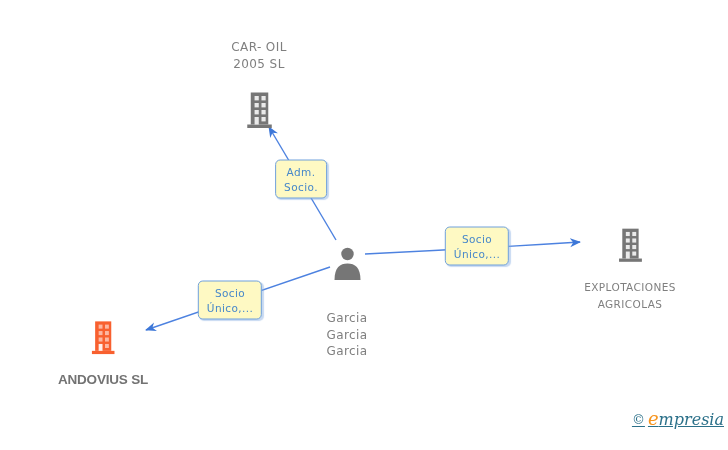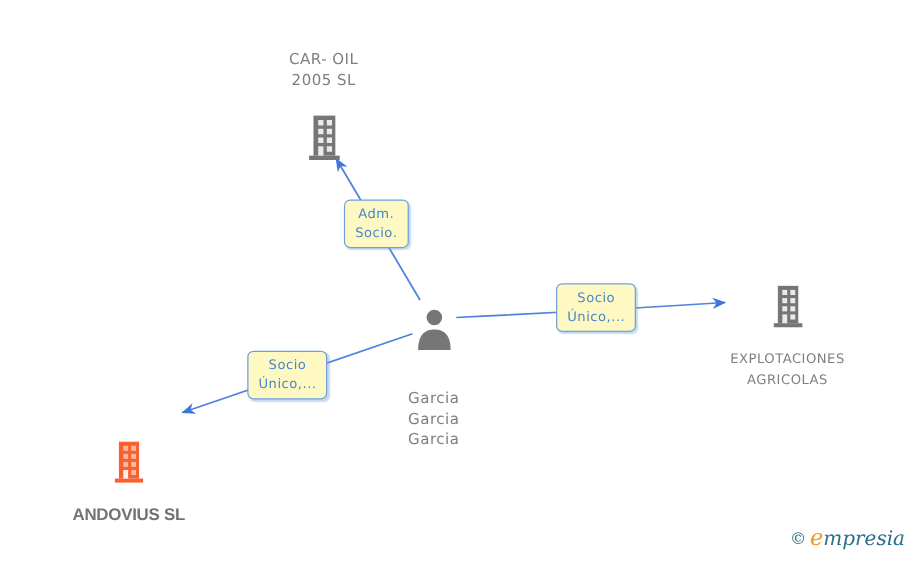--- a/index.html
+++ b/index.html
@@ -34,24 +34,24 @@
     font-family:"Liberation Sans","DejaVu Sans",sans-serif;
     font-weight:bold; font-size:13.5px; color:#737373; letter-spacing:-0.2px;
   }
   .icon-gap-b { margin-top:7px; }
   .icon-gap-t { margin-top:5px; }
 
   .gray-fill   { color:#767676; }
   .orange-fill { color:#f8602f; }
 
   .logo {
-    position:absolute; right:4px; bottom:8px;
+    position:absolute; right:4px; bottom:20px;
     font-family:"DejaVu Serif","Liberation Serif",serif;
     font-style:italic; font-size:16px; color:#2b7089;
-    cursor:pointer; line-height:20px;
+    cursor:pointer; line-height:20px;text-decoration:underline;
   }
   .logo .copy { font-style:normal; font-size:13px; margin-right:3px; vertical-align:1px; }
   .logo .brand-e { color:#f7941e; font-size:18px; }
 </style>
 </head>
 <body>
 
 <div class="canvas">
 
   <svg class="edges" viewBox="0 0 728 450">
@@ -125,21 +125,21 @@
         <rect x="17.2" y="26" width="4.2" height="4.4"></rect>
         <rect x="10.3" y="26" width="4.2" height="7.5"></rect>
       </g>
     </svg>
     <div class="node-label lbl-11" style="margin-top:4px;">
       <div>EXPLOTACIONES</div>
       <div>AGRICOLAS</div>
     </div>
   </div>
 
-  <div class="node" style="left:103px; top:352px;justify-content:flex-end;">
+  <div class="node" style="left:103px; top:320px;justify-content:flex-end;">
     <svg class="orange-fill" width="28" height="35" viewBox="0 0 30 38">
       <rect x="6.5" y="1.5" width="17.5" height="32" fill="currentColor"></rect>
       <rect x="3" y="33.5" width="24.5" height="3.5" fill="currentColor"></rect>
       <g fill="#ffffff" fill-opacity="0.55">
         <rect x="10.3" y="5" width="4.2" height="4.4"></rect>
         <rect x="17.2" y="5" width="4.2" height="4.4"></rect>
         <rect x="10.3" y="12" width="4.2" height="4.4"></rect>
         <rect x="17.2" y="12" width="4.2" height="4.4"></rect>
         <rect x="10.3" y="19" width="4.2" height="4.4"></rect>
         <rect x="17.2" y="19" width="4.2" height="4.4"></rect>

